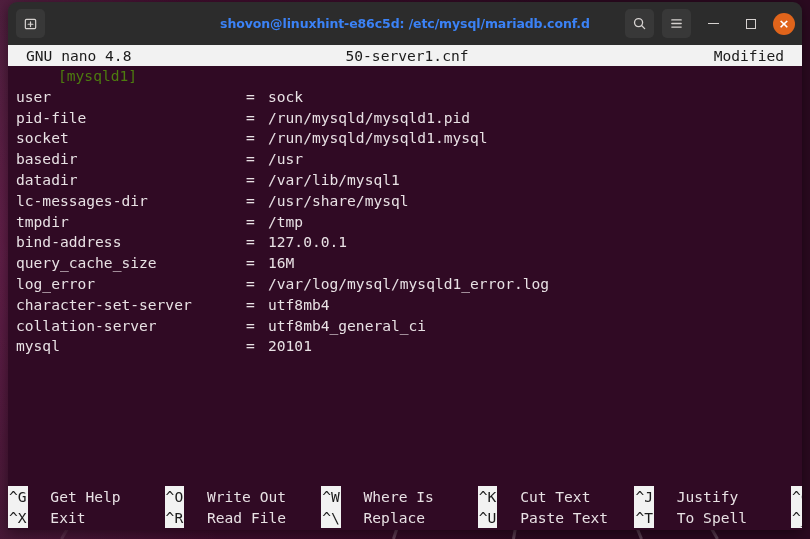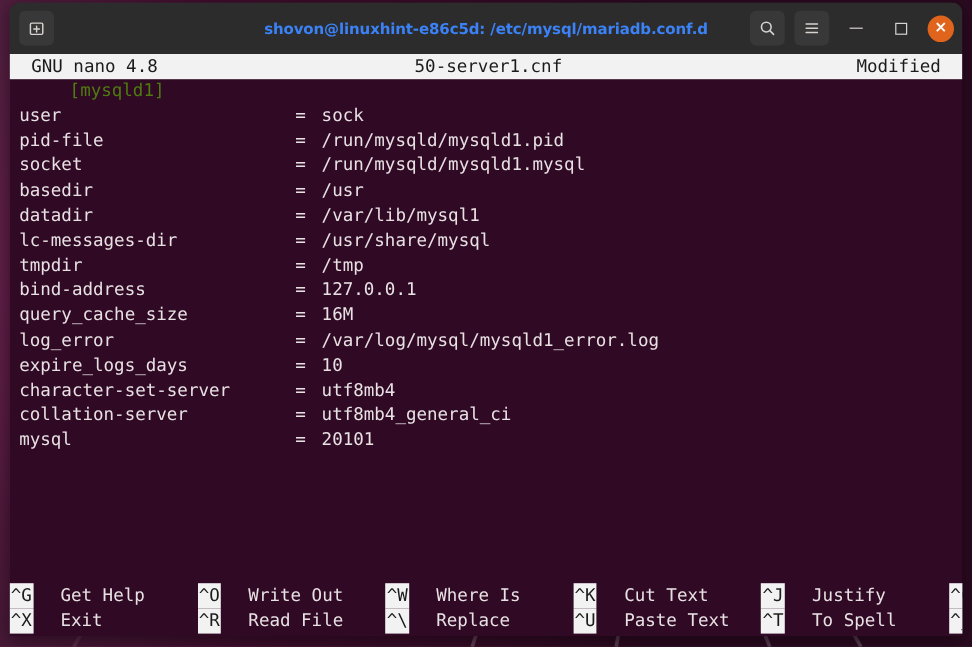--- a/index.html
+++ b/index.html
@@ -162,21 +162,20 @@
           <div class="cfg-line"><span class="key">user</span><span class="eq">=</span><span>sock</span></div>
           <div class="cfg-line"><span class="key">pid-file</span><span class="eq">=</span><span>/run/mysqld/mysqld1.pid</span></div>
           <div class="cfg-line"><span class="key">socket</span><span class="eq">=</span><span>/run/mysqld/mysqld1.mysql</span></div>
           <div class="cfg-line"><span class="key">basedir</span><span class="eq">=</span><span>/usr</span></div>
           <div class="cfg-line"><span class="key">datadir</span><span class="eq">=</span><span>/var/lib/mysql1</span></div>
           <div class="cfg-line"><span class="key">lc-messages-dir</span><span class="eq">=</span><span>/usr/share/mysql</span></div>
           <div class="cfg-line"><span class="key">tmpdir</span><span class="eq">=</span><span>/tmp</span></div>
           <div class="cfg-line"><span class="key">bind-address</span><span class="eq">=</span><span>127.0.0.1</span></div>
           <div class="cfg-line"><span class="key">query_cache_size</span><span class="eq">=</span><span>16M</span></div>
           <div class="cfg-line"><span class="key">log_error</span><span class="eq">=</span><span>/var/log/mysql/mysqld1_error.log</span></div>
-          <div class="cfg-line"><span class="key">expire_logs_days</span><span class="eq">=</span><span>10</span></div>
           <div class="cfg-line"><span class="key">character-set-server</span><span class="eq">=</span><span>utf8mb4</span></div>
           <div class="cfg-line"><span class="key">collation-server</span><span class="eq">=</span><span>utf8mb4_general_ci</span></div>
           <div class="cfg-line"><span class="key">mysql</span><span class="eq">=</span><span>20101</span></div>
         </div>
     </div>
 
     <div class="footer">
       <div class="fkey-row" id="fkeys-1"><span class="fcell"><span class="k">^G</span><span class="lbl">Get Help</span><span class="pad">     </span></span><span class="fcell"><span class="k">^O</span><span class="lbl">Write Out</span><span class="pad">    </span></span><span class="fcell"><span class="k">^W</span><span class="lbl">Where Is</span><span class="pad">     </span></span><span class="fcell"><span class="k">^K</span><span class="lbl">Cut Text</span><span class="pad">     </span></span><span class="fcell"><span class="k">^J</span><span class="lbl">Justify</span><span class="pad">      </span></span><span class="fcell"><span class="k">^C</span><span class="lbl">Cur Pos</span></span></div>
       <div class="fkey-row" id="fkeys-2"><span class="fcell"><span class="k">^X</span><span class="lbl">Exit</span><span class="pad">         </span></span><span class="fcell"><span class="k">^R</span><span class="lbl">Read File</span><span class="pad">    </span></span><span class="fcell"><span class="k">^\</span><span class="lbl">Replace</span><span class="pad">      </span></span><span class="fcell"><span class="k">^U</span><span class="lbl">Paste Text</span><span class="pad">   </span></span><span class="fcell"><span class="k">^T</span><span class="lbl">To Spell</span><span class="pad">     </span></span><span class="fcell"><span class="k">^_</span><span class="lbl">Go To Line</span></span></div>
     </div>

